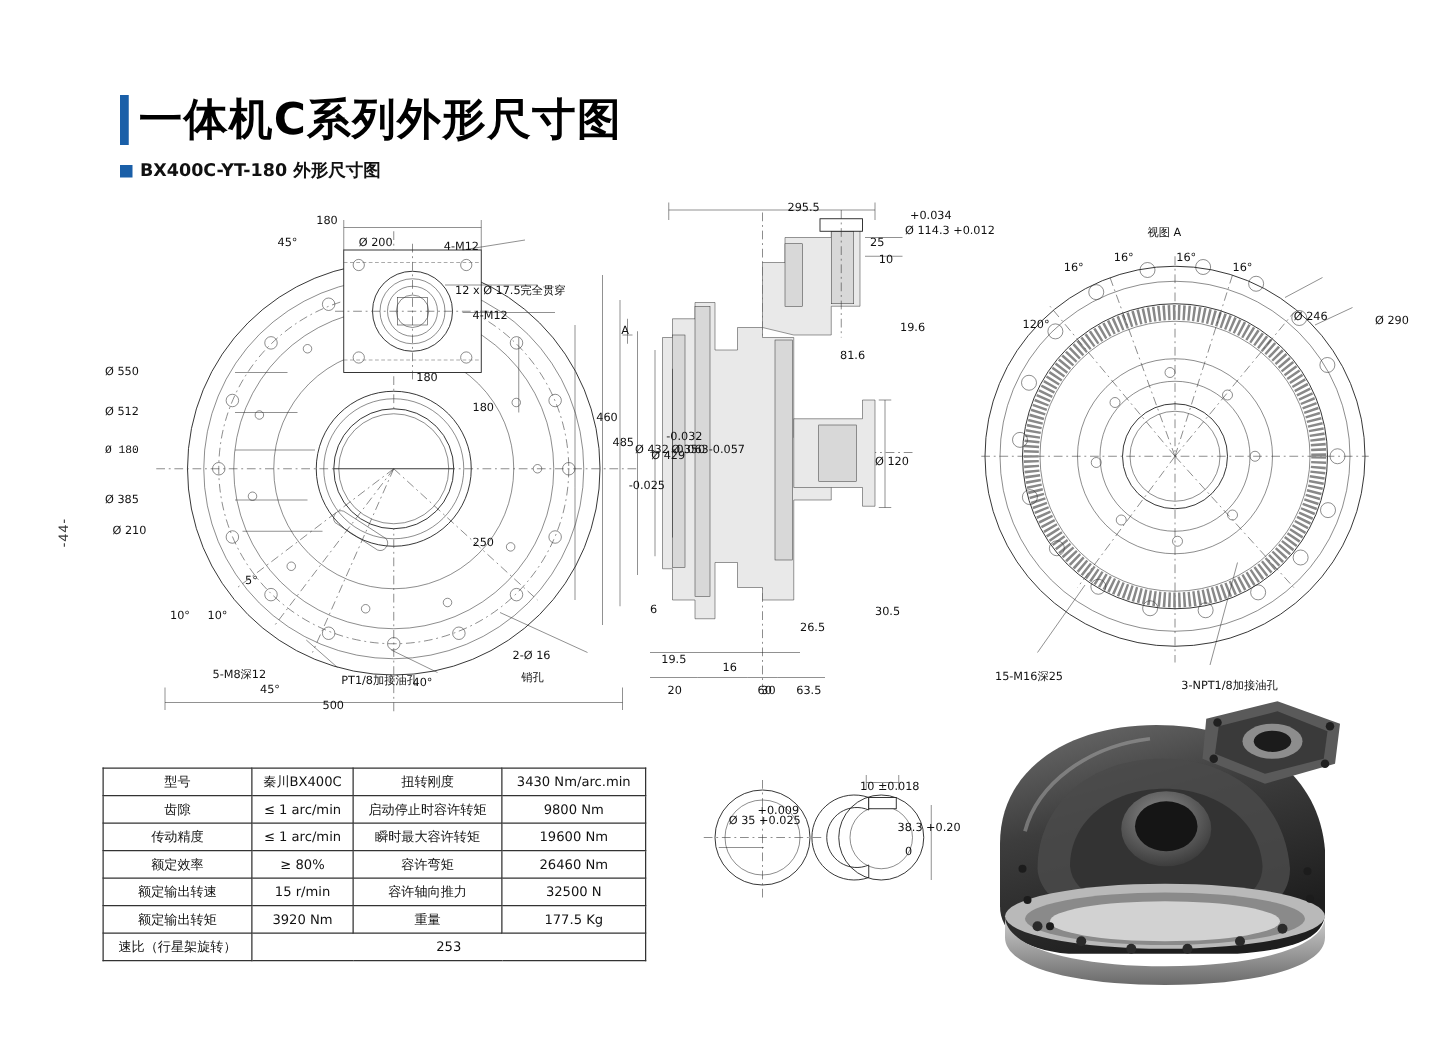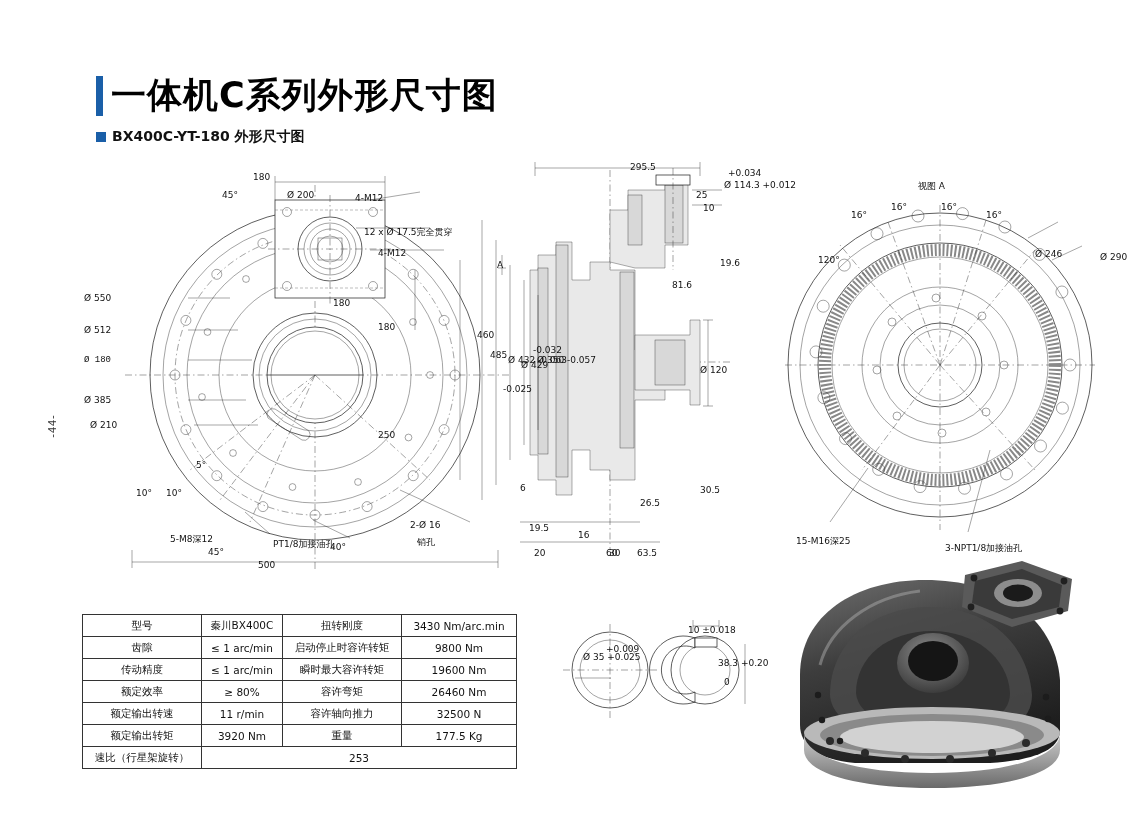--- a/index.html
+++ b/index.html
@@ -423,21 +423,21 @@
           <td>19600 Nm</td>
         </tr>
         <tr>
           <td>额定效率</td>
           <td>≥ 80%</td>
           <td>容许弯矩</td>
           <td>26460 Nm</td>
         </tr>
         <tr>
           <td>额定输出转速</td>
-          <td>11 r/min</td>
+          <td>15 r/min</td>
           <td>容许轴向推力</td>
           <td>32500 N</td>
         </tr>
         <tr>
           <td>额定输出转矩</td>
           <td>3920 Nm</td>
           <td>重量</td>
           <td>177.5 Kg</td>
         </tr>
         <tr>

